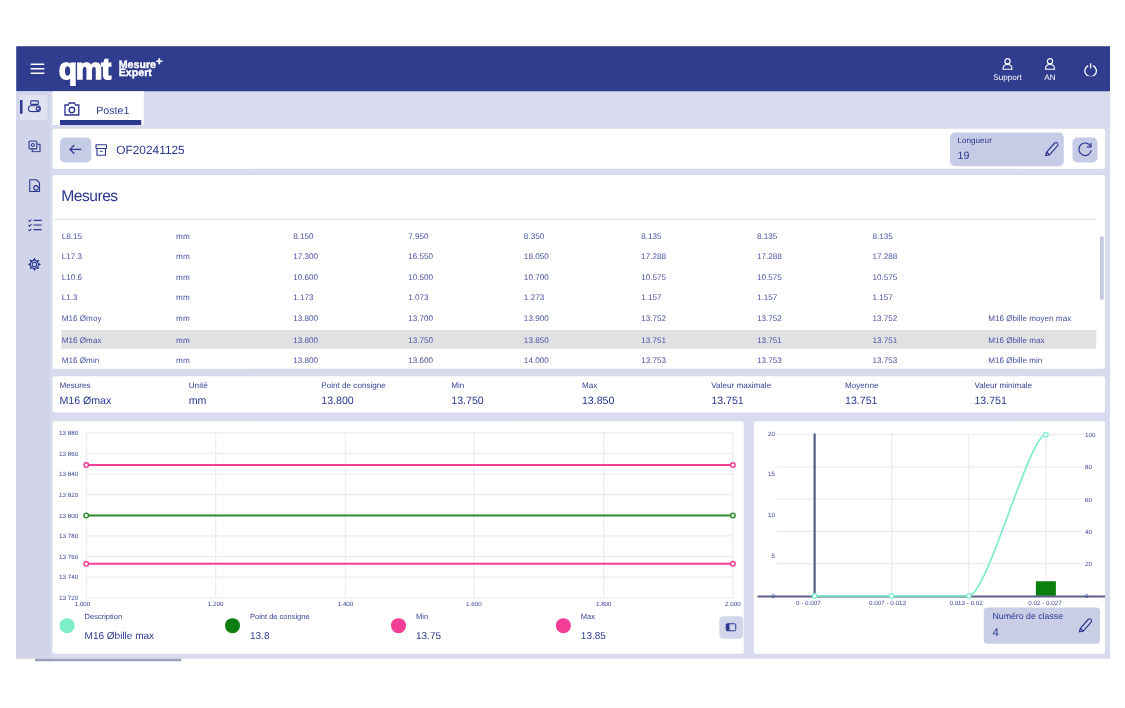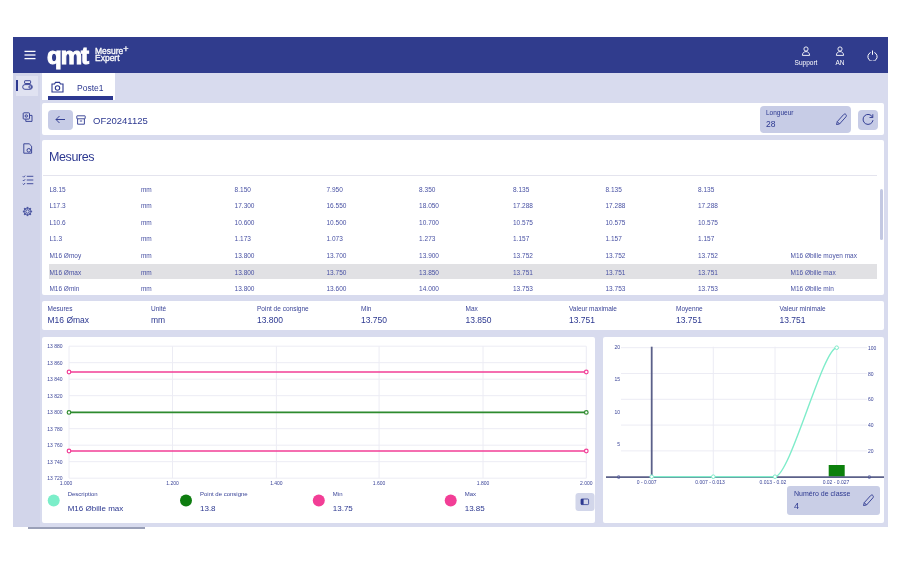--- a/index.html
+++ b/index.html
@@ -18,21 +18,21 @@
 
   <svg class="abs" style="left:24px; top:50px;" width="12" height="10" viewBox="0 0 12 10">
     <g stroke="#fff" stroke-width="1.3">
       <line x1="0.5" y1="1.4" x2="11.5" y2="1.4"></line>
       <line x1="0.5" y1="5" x2="11.5" y2="5"></line>
       <line x1="0.5" y1="8.6" x2="11.5" y2="8.6"></line>
     </g>
   </svg>
 
   <div class="abs" style="left:47px; top:41.5px; color:#fff; font-weight:bold; font-size:24px; letter-spacing:-1px; -webkit-text-stroke:1.1px #fff;">qmt</div>
-  <div class="abs" style="left:95px; top:45.5px; color:#fff; font-weight:normal; font-size:8.5px; line-height:7.5px; -webkit-text-stroke:0.3px #fff;">Mesure<span style="font-size:9px; vertical-align:2px;">+</span><br>Expert</div>
+  <div class="abs" style="left:95px; top:45.5px; color:#fff; font-weight:bold; font-size:8.5px; line-height:7.5px; -webkit-text-stroke:0.3px #fff;">Mesure<span style="font-size:9px; vertical-align:2px;">+</span><br>Expert</div>
 
   <svg class="abs" style="left:800px; top:46px;" width="12" height="10" viewBox="0 0 12 10">
     <g fill="none" stroke="#fff" stroke-width="0.9">
       <circle cx="6" cy="3" r="2.1"></circle>
       <path d="M2.4 9.4 C2.4 6.9 4 5.6 6 5.6 C8 5.6 9.6 6.9 9.6 9.4 Z"></path>
     </g>
   </svg>
   <div class="abs" style="left:782px; top:58.5px; width:48px; text-align:center; color:#fff; font-size:6.5px;">Support</div>
   <svg class="abs" style="left:834px; top:46px;" width="12" height="10" viewBox="0 0 12 10">
     <g fill="none" stroke="#fff" stroke-width="0.9">
@@ -110,21 +110,21 @@
   <svg class="abs" style="left:76px; top:115px;" width="10" height="10" viewBox="0 0 10 10">
     <g fill="none" stroke="#2c3890" stroke-width="0.9">
       <rect x="0.8" y="0.8" width="8.4" height="3" rx="0.4"></rect>
       <path d="M1.6 3.8 V9.2 H8.4 V3.8"></path>
       <line x1="3.8" y1="6" x2="6.2" y2="6"></line>
     </g>
   </svg>
   <div class="abs navy" style="left:93px; top:114.5px; font-size:9.5px;">OF20241125</div>
   <div class="abs" style="left:760px; top:105.5px; width:91px; height:27px; background:#c7cce6; border-radius:4px;"></div>
   <div class="abs navy" style="left:766px; top:109px; font-size:6.5px;">Longueur</div>
-  <div class="abs navy" style="left:766px; top:119px; font-size:8.5px;">28</div>
+  <div class="abs navy" style="left:766px; top:119px; font-size:8.5px;">19</div>
   <svg class="abs" style="left:835px; top:113px;" width="12" height="13" viewBox="0 0 12 13">
     <path d="M1.5 11.5 L2.3 8.6 L8.6 1.6 C9.3 0.8 10.5 0.8 11 1.6 C11.6 2.3 11.4 3.3 10.8 4 L4.5 11 Z M2.3 8.6 L4.5 11" fill="none" stroke="#2c3890" stroke-width="0.9"></path>
   </svg>
   <div class="abs" style="left:858px; top:109.5px; width:20px; height:20px; background:#c7cce6; border-radius:4px;"></div>
   <svg class="abs" style="left:862px; top:113px;" width="12" height="13" viewBox="0 0 12 13">
     <g fill="none" stroke="#2c3890" stroke-width="0.95">
       <path d="M10.6 4.3 A5 5 0 1 0 11 7.2"></path>
       <path d="M10.8 1.2 V4.5 H7.5" stroke-width="0.9"></path>
     </g>
   </svg>

